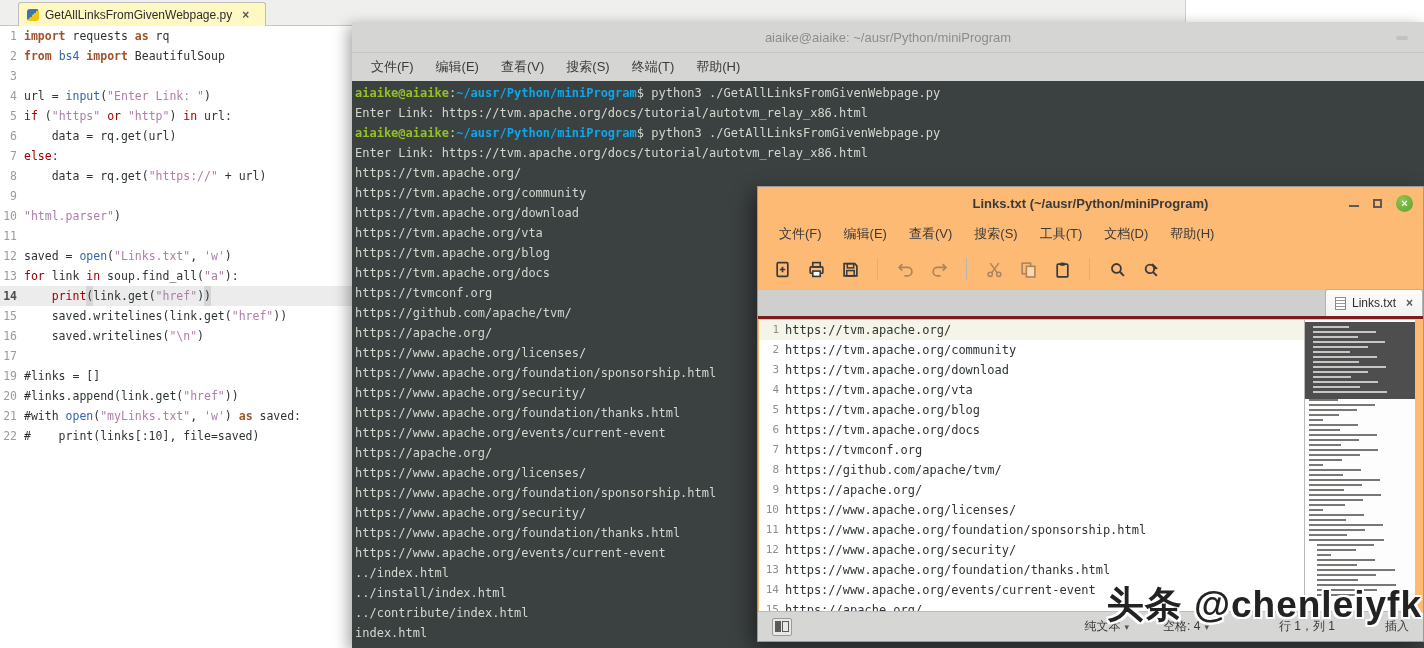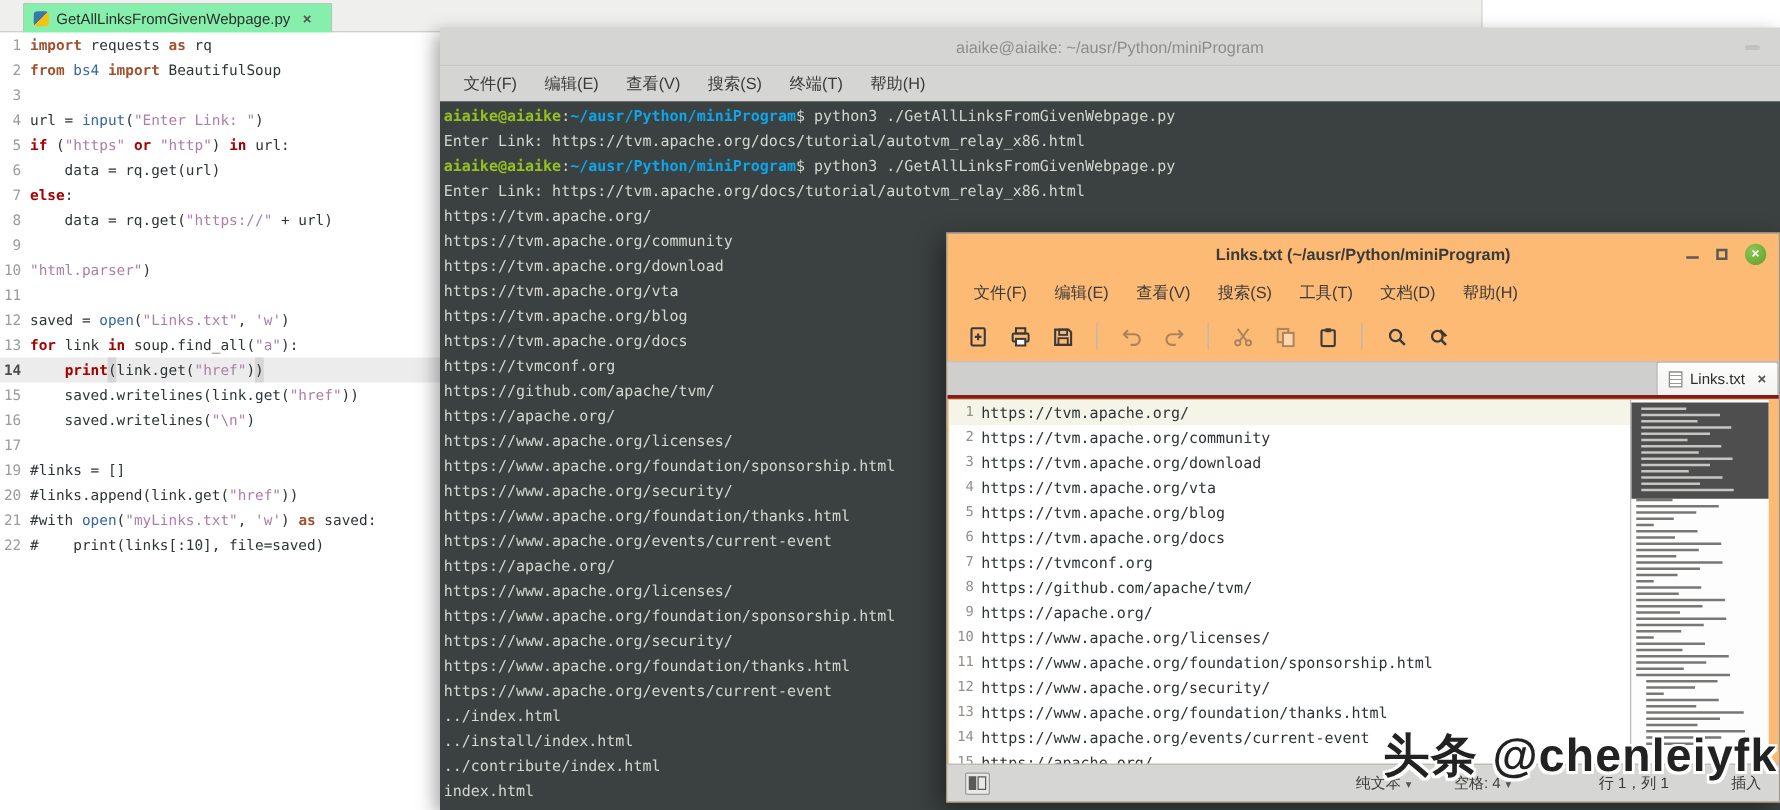--- a/index.html
+++ b/index.html
@@ -6,35 +6,35 @@
   html,body { width:1424px; height:648px; overflow:hidden; background:#fff;
               font-family:"Liberation Sans","DejaVu Sans",sans-serif; }
   .mono { font-family:"DejaVu Sans Mono","Liberation Mono",monospace; }
 
   
   .ide-tabbar { position:absolute; left:0; top:0; width:1185px; height:26px;
                 background:#efefed; border-bottom:1px solid #c6c6c4; }
   .white-corner { position:absolute; left:1185px; top:0; right:0; height:26px;
                   background:#ffffff; border-left:1px solid #cfcfcd; }
   .ide-tab { position:absolute; left:18px; top:2px; height:25px; min-width:248px;
-             background:#86efac; border:1px solid #bdbdbb; border-bottom:none;
+             background:#fef9c3; border:1px solid #bdbdbb; border-bottom:none;
              border-radius:3px 3px 0 0; display:flex; align-items:center; padding:0 8px; gap:6px; }
   .py-icon { width:12px; height:12px; border-radius:3px;
              background:linear-gradient(135deg,#3b77a8 50%,#f2c40f 50%); flex:none; }
   .ide-tab-label { font-size:12px; color:#2d2d2d; }
   .tab-close { font-size:12px; color:#555; font-weight:bold; cursor:default; margin-left:4px; }
 
   .code-area { position:absolute; left:0; top:26px; width:352px; height:622px; background:#fff;
                font-size:11.5px; line-height:20px; overflow:hidden; }
   .code-row { display:flex; height:20px; white-space:pre; }
   .code-row.hl { background:#ececec; }
   .code-gutter { width:24px; flex:none; text-align:right; padding-right:7px; color:#9b9b98; }
   .code-row.hl .code-gutter { color:#4d4d4d; font-weight:bold; }
   .tk-d { color:#2e3436; }
-  .tk-k { color:#a40000; font-weight:bold; }
+  .tk-k { color:#a40000; font-weight:normal; }
   .tk-m { color:#a0522d; font-weight:bold; }
   .tk-s { color:#ad7fa8; }
   .tk-f { color:#3465a4; }
   .tk-b { color:#2e3436; background:#d6d6d6; }
 
   
   .terminal { position:absolute; left:352px; top:22px; right:0; bottom:0;
               box-shadow:-4px 4px 14px rgba(0,0,0,.35); }
   .term-title { height:31px; background:#d5d5d3; border-bottom:1px solid #c7c7c5;
                 display:flex; align-items:center; justify-content:center; position:relative; }

